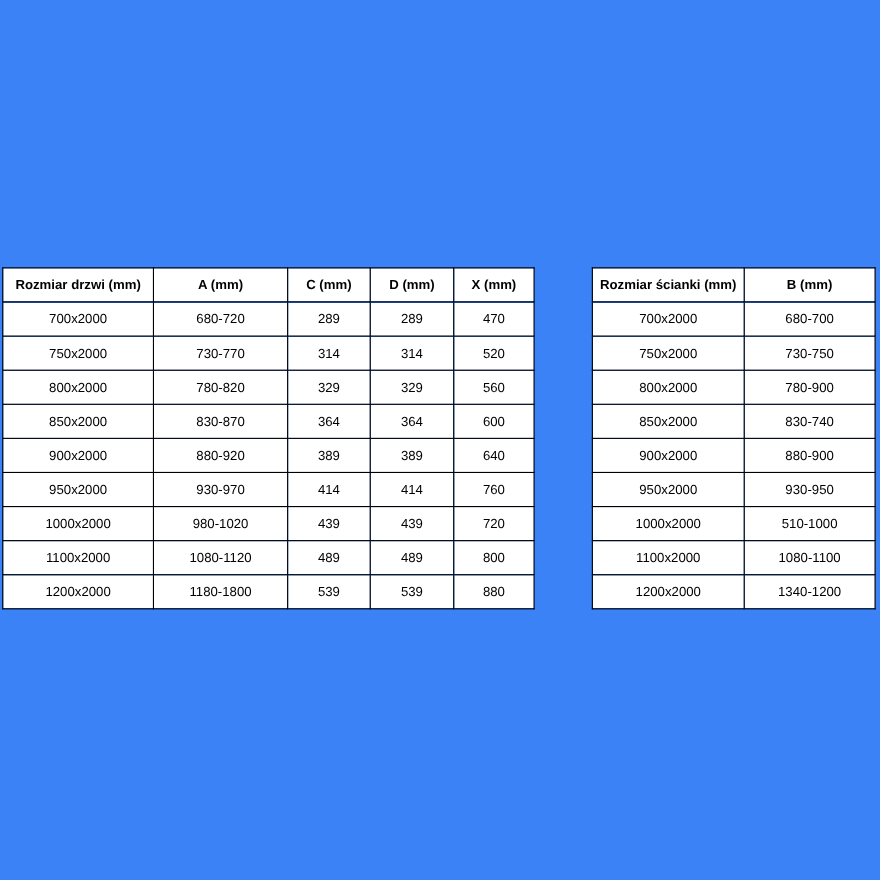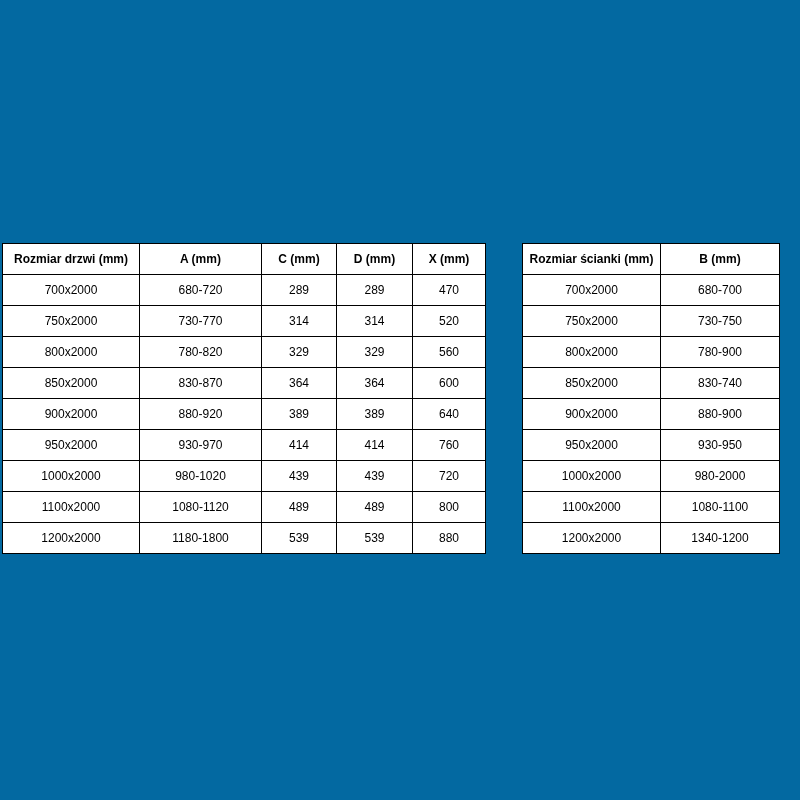--- a/index.html
+++ b/index.html
@@ -7,21 +7,21 @@
     padding: 0;
     width: 800px;
     height: 800px;
     background: #ffffff;
     overflow: hidden;
   }
   .page {
     position: relative;
     width: 800px;
     height: 800px;
-    background: #0369a1;
+    background: #3b82f6;
     font-family: "Liberation Sans", sans-serif;
   }
   table.spec-table {
     position: absolute;
     top: 243px;
     border-collapse: collapse;
     table-layout: fixed;
     font-family: "Liberation Sans", sans-serif;
     font-size: 12px;
     color: #000000;
@@ -39,21 +39,21 @@
   }
   table.spec-table th {
     font-weight: bold;
   }
   #table-0 { left: 2px;   width: 483px; }
   #table-0 col:nth-child(1) { width: 137px; }
   #table-0 col:nth-child(2) { width: 122px; }
   #table-0 col:nth-child(3) { width: 75px; }
   #table-0 col:nth-child(4) { width: 76px; }
   #table-0 col:nth-child(5) { width: 73px; }
-  #table-1 { left: 522px; width: 257px; border-radius: 14px; }
+  #table-1 { left: 538px; width: 257px; border-radius: 14px; }
   #table-1 col:nth-child(1) { width: 138px; }
   #table-1 col:nth-child(2) { width: 119px; }
 </style>
 </head>
 <body>
 
 <div class="page">
   <table id="table-0" class="spec-table">
       <colgroup>
         <col>
@@ -168,21 +168,21 @@
         <tr>
           <td>900x2000</td>
           <td>880-900</td>
         </tr>
         <tr>
           <td>950x2000</td>
           <td>930-950</td>
         </tr>
         <tr>
           <td>1000x2000</td>
-          <td>980-2000</td>
+          <td>510-1000</td>
         </tr>
         <tr>
           <td>1100x2000</td>
           <td>1080-1100</td>
         </tr>
         <tr>
           <td>1200x2000</td>
           <td>1340-1200</td>
         </tr>
       </tbody>

